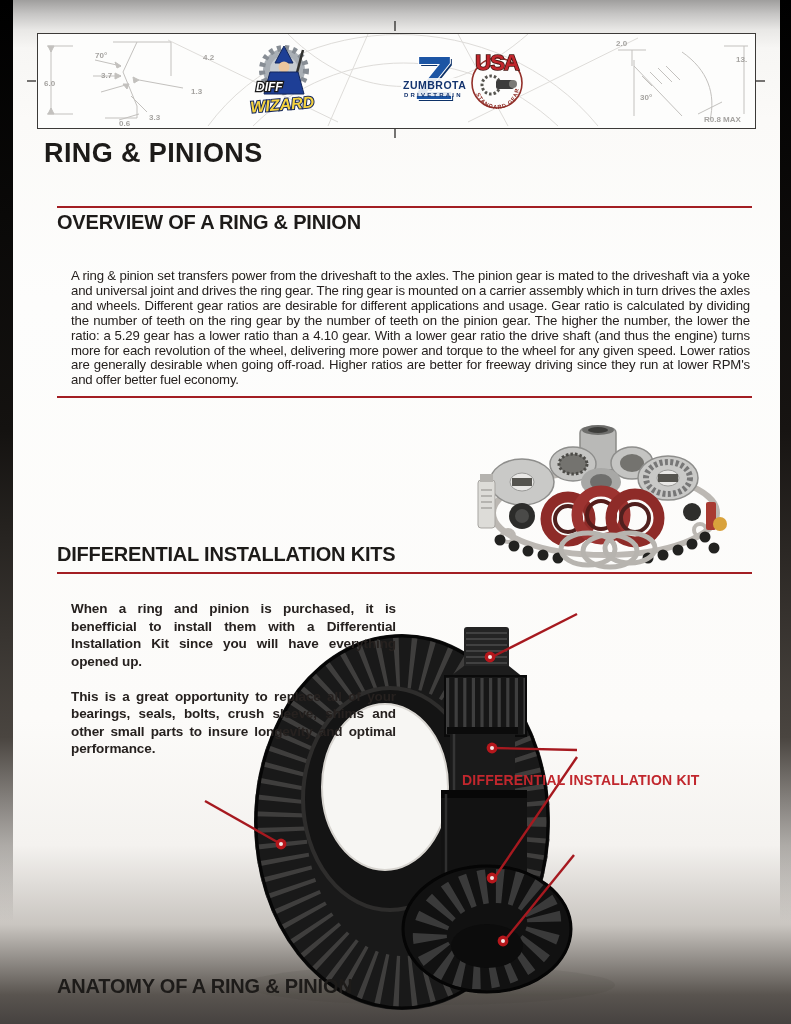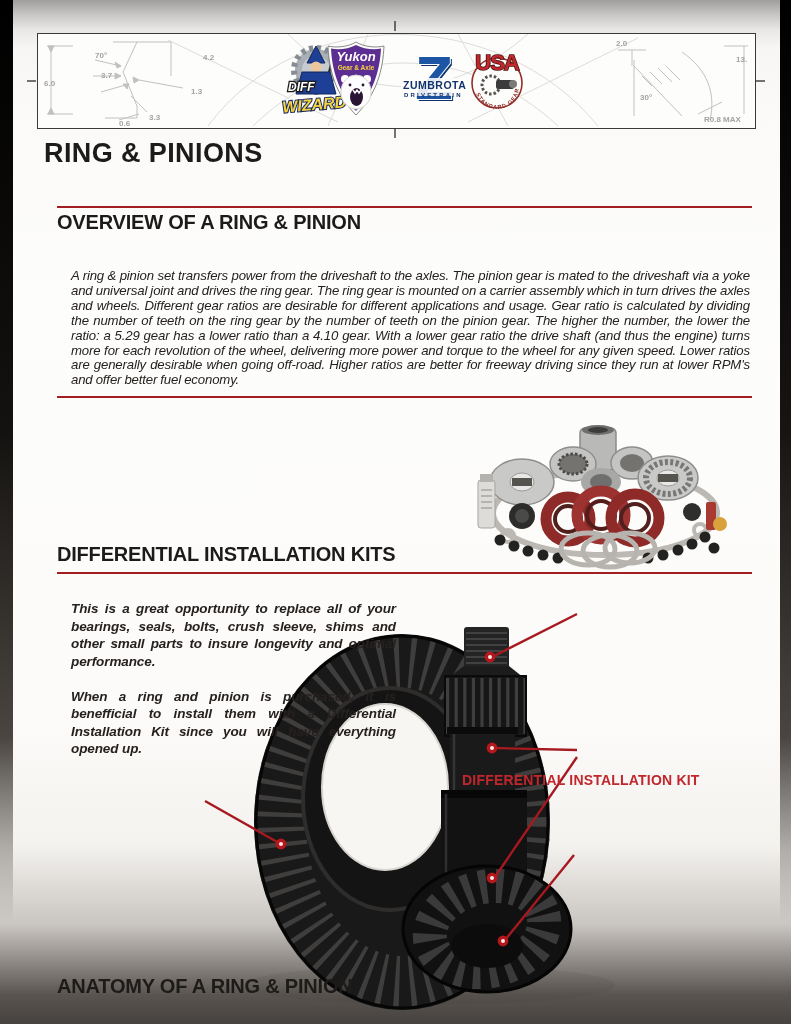--- a/index.html
+++ b/index.html
@@ -14,21 +14,21 @@
   .edge.right{right:0;width:11px;background:linear-gradient(180deg,#000 0%,#171412 42%,#4a4540 72%,rgba(70,66,62,0) 90%);}
 
   .band{position:absolute;left:37px;top:33px;width:717px;height:94px;background:#fdfdfc;border:1px solid #3c3a38;}
   .band svg{position:absolute;}
   .logo{position:absolute;}
 
   .title{position:absolute;left:44px;top:138px;font-size:27px;font-weight:700;letter-spacing:.4px;color:#1d1b19;}
   .sec-head{position:absolute;font-size:20px;font-weight:700;letter-spacing:-.2px;color:#1d1b19;}
   .rule{position:absolute;left:57px;width:695px;height:2px;background:#a31e23;}
 
-  .para{position:absolute;text-align:justify;font-style:italic;}
+  .para{position:absolute;text-align:justify;}
   .ov-body{left:71px;top:215px;width:679px;font-size:13.2px;line-height:14.9px;letter-spacing:-.15px;word-spacing:-.4px;font-weight:400;}
   .kit-col p{margin:0 0 17px 0;}
   .kit-col{left:71px;top:404px;width:325px;font-size:13.5px;line-height:17.6px;font-weight:700;letter-spacing:-.1px;}
   .kit-label{position:absolute;left:462px;top:401px;font-size:14px;font-weight:700;letter-spacing:.2px;color:#c1272d;}
 
   .art{position:absolute;left:0;top:0;z-index:2;pointer-events:none;}
   .txt{position:relative;z-index:3;}
 </style>
 </head>
 <body>
@@ -97,50 +97,35 @@
         <line x1="86" y1="78" x2="110" y2="66"></line>
       </g>
       <g font-size="8" fill="#a5a3a0" font-weight="700">
         <text x="4" y="10">2.0</text>
         <text x="28" y="64">30°</text>
         <text x="124" y="26">13.</text>
         <text x="92" y="86">R0.8 MAX</text>
       </g>
     </svg>
 
-    <div class="logo" style="left:208px;top:8px;width:72px;height:78px;margin-left:32px;">
+    <div class="logo" style="left:208px;top:8px;width:72px;height:78px;">
       <svg width="72" height="78" viewBox="0 0 72 78">
         <circle cx="38" cy="28" r="21" fill="#a9afb5"></circle>
         <circle cx="38" cy="28" r="22" fill="none" stroke="#878d94" stroke-width="6" stroke-dasharray="4 4"></circle>
         <circle cx="38" cy="28" r="14" fill="#c7ccd1"></circle>
         <line x1="57" y1="8" x2="48" y2="42" stroke="#32322f" stroke-width="2.5"></line>
         <polygon points="38,4 29,21 47,21" fill="#1e3f96" stroke="#12265c" stroke-width="1"></polygon>
         <circle cx="38" cy="25" r="5.5" fill="#ecc69e"></circle>
         <path d="M32,29 Q38,38 44,29 L44,34 Q38,40 32,34 Z" fill="#f4f4f2"></path>
         <path d="M24,30 L52,30 L58,52 L18,52 Z" fill="#1e3f96" stroke="#12265c" stroke-width="1"></path>
         <text x="10" y="49" font-size="12" font-weight="700" font-style="italic" fill="#ffffff" stroke="#1a1a1a" stroke-width="2.6" paint-order="stroke">DIFF</text>
         <text x="4" y="68" font-size="16" font-weight="700" font-style="italic" fill="#f5d33f" stroke="#14265e" stroke-width="2" paint-order="stroke" transform="rotate(-5 36 60)">WIZARD</text>
       </svg>
     </div>
 
-    <div class="logo" style="left:288px;top:7px;width:60px;height:76px;">
-      <svg width="60" height="76" viewBox="0 0 60 76">
-        <path d="M30,1 C38,6 50,7 58,5 C57,28 51,53 30,74 C9,53 3,28 2,5 C10,7 22,6 30,1 Z" fill="#fdfdfc" stroke="#6b6b6b" stroke-width="0.8"></path>
-        <path d="M30,4 C37,8 48,9 55,7.5 C54,28 48,51 30,70 C12,51 6,28 5,7.5 C12,9 23,8 30,4 Z" fill="#5c2e91"></path>
-        <text x="30" y="20" text-anchor="middle" font-size="13" font-weight="700" font-style="italic" fill="#ffffff">Yukon</text>
-        <text x="30" y="29" text-anchor="middle" font-size="6.5" font-weight="700" fill="#f6d33c">Gear &amp; Axle</text>
-        <circle cx="19" cy="38" r="4" fill="#fdfdfd"></circle>
-          <circle cx="41" cy="38" r="4" fill="#fdfdfd"></circle>
-        <ellipse cx="30" cy="51" rx="15" ry="17" fill="#fdfdfd" stroke="#d9d5cf" stroke-width="1"></ellipse>
-        <ellipse cx="30.5" cy="56" rx="6.5" ry="9" fill="#2a1535"></ellipse>
-        <path d="M27,49 l2,3 2,-3 2,3 2,-3" stroke="#fdfdfd" stroke-width="1.4" fill="none"></path>
-        <circle cx="24" cy="44" r="1.4" fill="#2a1535"></circle>
-          <circle cx="37" cy="44" r="1.4" fill="#2a1535"></circle>
-      </svg>
-    </div>
 
     <div class="logo" style="left:363px;top:11px;width:66px;height:66px;">
       <svg width="66" height="66" viewBox="0 0 66 66">
         <text x="35" y="56" text-anchor="middle" font-size="62" font-weight="700" fill="#0e3268">Z</text>
         <text x="33" y="54" text-anchor="middle" font-size="62" font-weight="700" fill="#1c55a4" stroke="#ffffff" stroke-width="2" paint-order="stroke">Z</text>
         <rect x="0" y="33" width="62" height="18" fill="#fdfdfc" opacity="0.88"></rect>
         <text x="2" y="44" font-size="10.5" font-weight="700" fill="#13336e" letter-spacing="0.5">ZUMBROTA</text>
         <text x="3" y="52" font-size="6" font-weight="700" fill="#13336e" letter-spacing="2.2">DRIVETRAIN</text>
       </svg>
     </div>
@@ -232,22 +217,22 @@
 
   <div class="title txt">RING &amp; PINIONS</div>
 
   <div class="sec-head txt" style="left:57px;top:180px;">OVERVIEW OF A RING &amp; PINION</div>
   <div class="rule" style="top:206px;"></div>
   <div class="para ov-body txt">A ring &amp; pinion set transfers power from the driveshaft to the axles. The pinion gear is mated to the driveshaft via a yoke and universal joint and drives the ring gear. The ring gear is mounted on a carrier assembly which in turn drives the axles and wheels. Different gear ratios are desirable for different applications and usage. Gear ratio is calculated by dividing the number of teeth on the ring gear by the number of teeth on the pinion gear. The higher the number, the lower the ratio: a 5.29 gear has a lower ratio than a 4.10 gear. With a lower gear ratio the drive shaft (and thus the engine) turns more for each revolution of the wheel, delivering more power and torque to the wheel for any given speed. Lower ratios are generally desirable when going off-road. Higher ratios are better for freeway driving since they run at lower RPM's and offer better fuel economy.</div>
 
   <div class="sec-head txt" style="left:57px;top:370px;">DIFFERENTIAL INSTALLATION KITS</div>
   <div class="rule" style="top:396px;"></div>
   <div class="para kit-col txt">
+    <p>When a ring and pinion is purchased, it is benefficial to install them with a Differential Installation Kit since you will have everything opened up.</p>
     <p>This is a great opportunity to replace all of your bearings, seals, bolts, crush sleeve, shims and other small parts to insure longevity and optimal performance.</p>
-    <p>When a ring and pinion is purchased, it is benefficial to install them with a Differential Installation Kit since you will have everything opened up.</p>
   </div>
 
   <div class="kit-label txt">DIFFERENTIAL INSTALLATION KIT</div>
 
   <svg class="txt" style="position:absolute;left:460px;top:418px;" width="292" height="152" viewBox="0 0 292 152">
     <ellipse cx="145" cy="95" rx="112" ry="42" fill="none" stroke="#bcb8b3" stroke-width="6"></ellipse>
     <circle cx="48" cy="118" r="6" fill="none" stroke="#bcb8b3" stroke-width="4"></circle>
     <circle cx="240" cy="112" r="6" fill="none" stroke="#bcb8b3" stroke-width="4"></circle>
     <rect x="120" y="10" width="36" height="42" rx="5" fill="#b9b9b7" stroke="#8a8a88" stroke-width="1.5"></rect>
     <ellipse cx="138" cy="12" rx="16" ry="5" fill="#6e6e6c"></ellipse>

